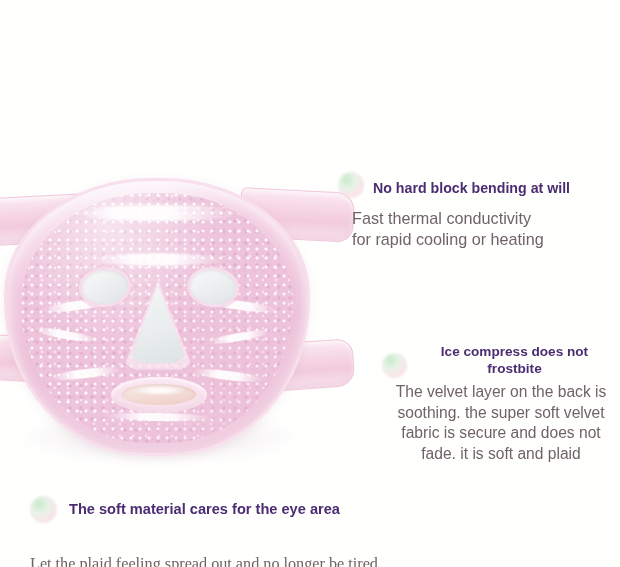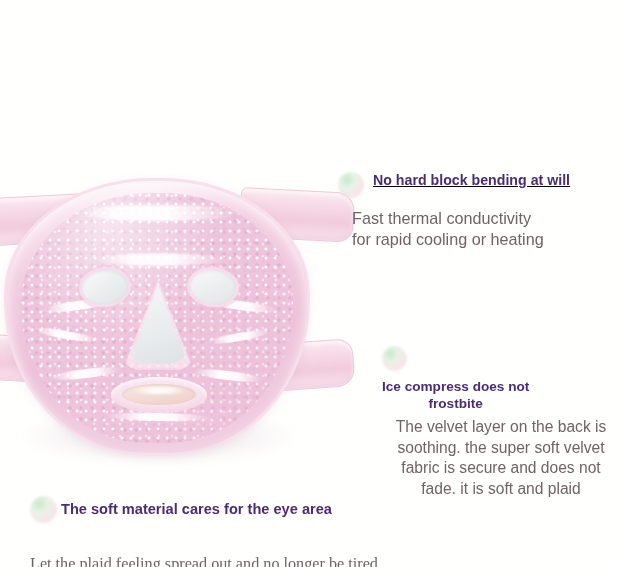--- a/index.html
+++ b/index.html
@@ -266,59 +266,57 @@
     font-weight: normal;
     color: #6f6368;
     line-height: 1.32;
     white-space: pre-line;
   }
 
   
   #callout-thermal { left: 338px; top: 172px; width: 282px; }
   #callout-thermal .row {
     display: flex;
-    align-items: flex-start;
+    align-items: flex-end;
     gap: 9px;
-    text-decoration: underline;
   }
   #callout-thermal .bullet-dot { width: 26px; height: 26px; }
   #callout-thermal .callout-heading { font-size: 14.2px; }
   #callout-thermal .callout-body {
     margin-top: 10px;
     margin-left: 14px;
     text-align: left;
     font-size: 16.2px;
   }
 
   
   #callout-frostbite { left: 382px; top: 344px; width: 238px; }
   #callout-frostbite .row {
     display: flex;
-    align-items: flex-start;
+    align-items: flex-end;
     gap: 8px;
-    flex-direction: column;
   }
   #callout-frostbite .bullet-dot { width: 25px; height: 25px; margin-top: 2px; }
   #callout-frostbite .callout-heading {
     text-align: center;
     flex: 1;
     padding-right: 6px;
   }
   #callout-frostbite .callout-body {
     margin-top: 4px;
     text-align: center;
     font-size: 15.6px;
   }
 
   
   #callout-eye-area { left: 30px; top: 496px; width: 570px; }
   #callout-eye-area .row {
     display: flex;
     align-items: center;
-    gap: 4px;
+    gap: 12px;
   }
   #callout-eye-area .bullet-dot { width: 27px; height: 27px; }
   #callout-eye-area .callout-heading { font-size: 14.6px; }
   #callout-eye-area .callout-body {
     margin-top: 31px;
     margin-left: 0px;
     font-size: 16.2px;
     text-align: left;
     font-family: Liberation Serif, serif;
   }

